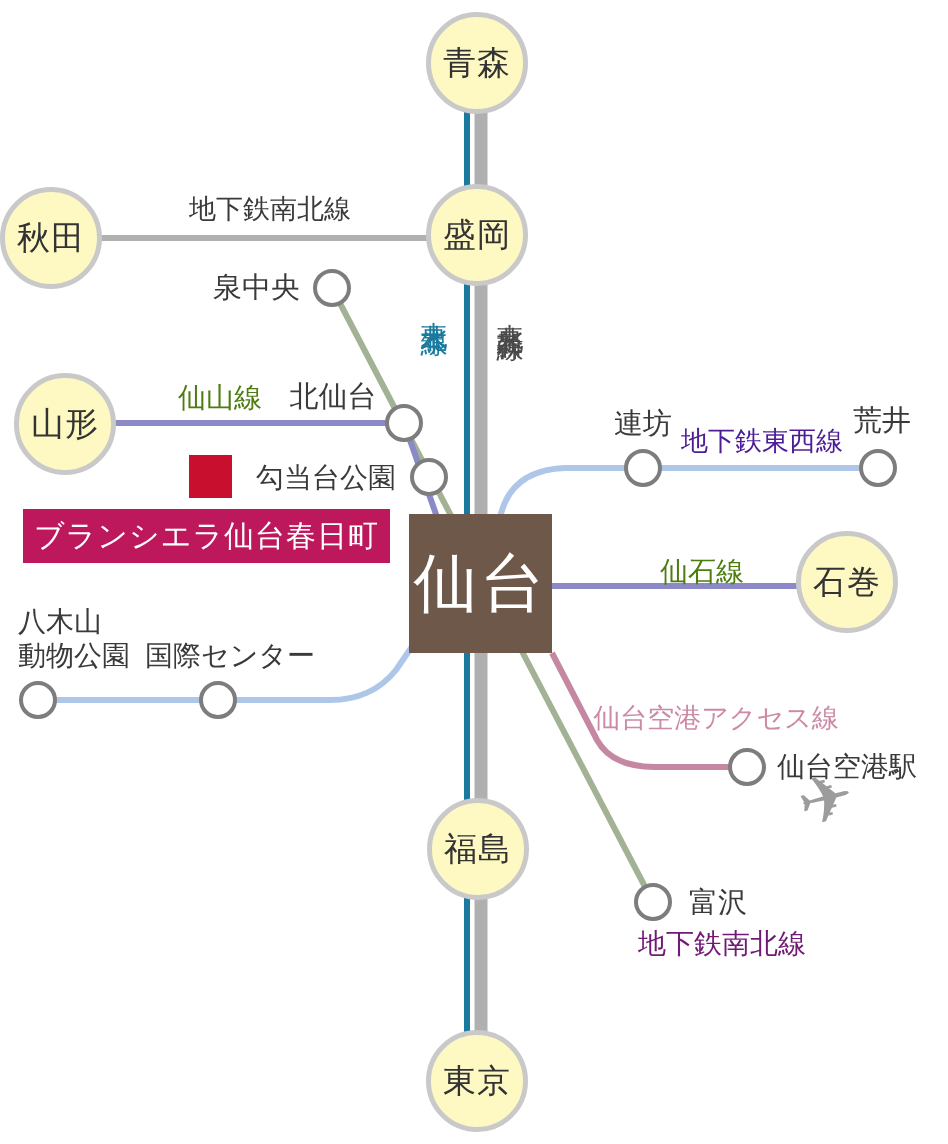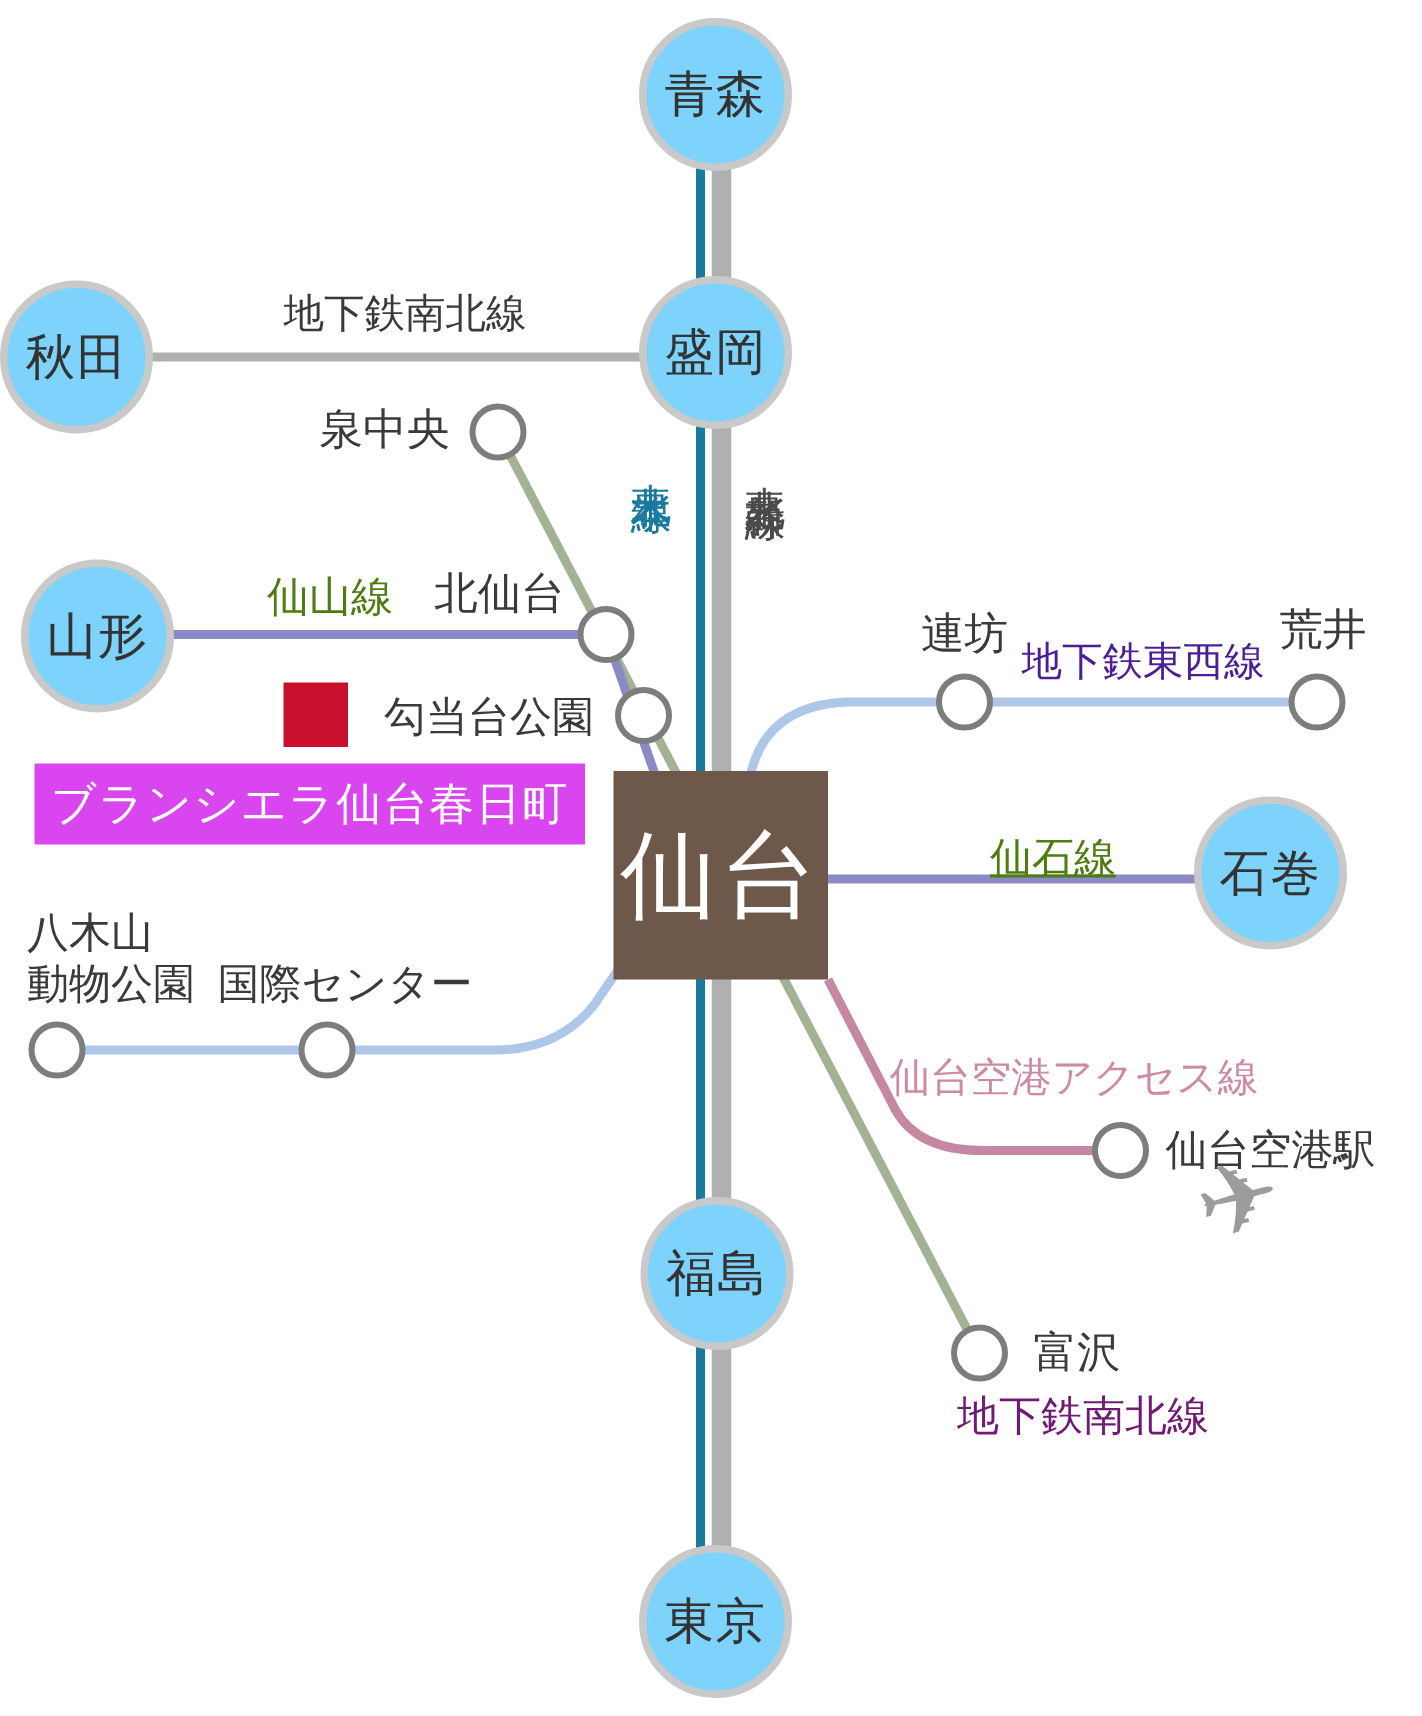--- a/index.html
+++ b/index.html
@@ -5,35 +5,35 @@
   html,body{margin:0;padding:0;background:#ffffff;}
   .canvas{
     position:relative;width:948px;height:1144px;background:#ffffff;overflow:hidden;
     font-family:"Liberation Sans","DejaVu Sans",sans-serif;color:#3a3a3a;
   }
   .canvas svg{position:absolute;left:0;top:0;}
   .lbl{position:absolute;line-height:1;white-space:nowrap;}
   .ctr{transform:translateX(-50%);text-align:center;}
   .city{
     position:absolute;box-sizing:border-box;width:102px;height:102px;
-    border:5px solid #c9c9c9;border-radius:50%;background:#7dd3fc;
+    border:5px solid #c9c9c9;border-radius:50%;background:#fef9c3;
     display:flex;align-items:center;justify-content:center;
     font-size:33px;color:#333333;letter-spacing:1px;text-align:right;
   }
   .stop{
     position:absolute;box-sizing:border-box;width:38px;height:38px;
     border:4px solid #7d7d7d;border-radius:50%;background:#ffffff;
   }
   .hub{
     position:absolute;left:409px;top:514px;width:143px;height:139px;background:#6d584a;
     display:flex;align-items:center;justify-content:center;
     font-size:64px;color:#ffffff;letter-spacing:3px;
   }
   .banner{
-    position:absolute;left:23px;top:509px;width:367px;height:54px;background:#d946ef;
+    position:absolute;left:23px;top:509px;width:367px;height:54px;background:#be185d;
     display:flex;align-items:center;justify-content:center;
     font-size:30px;color:#ffffff;letter-spacing:1px;
   }
   .marker{position:absolute;left:189px;top:455px;width:43px;height:43px;background:#c8102e;}
   .vtext{writing-mode:vertical-rl;text-orientation:upright;letter-spacing:3px;}
   .plane{
     position:absolute;left:798px;top:766px;font-size:66px;color:#9c9c9c;
     transform:rotate(-14deg);line-height:1;
   }
   .s29{font-size:29px;} .s28{font-size:28px;} .s27{font-size:27px;}
@@ -103,21 +103,21 @@
   <div class="stop" style="left:19px;top:681px;"></div>
   <div class="stop" style="left:199px;top:681px;"></div>
   <div class="stop" style="left:728px;top:748px;"></div>
   <div class="stop" style="left:634px;top:883px;"></div>
 
   <div class="lbl ctr s27" style="left:270px;top:196px;">地下鉄南北線</div>
   <div class="lbl vtext s27 c-teal" style="left:420px;top:300px;">東北本線</div>
   <div class="lbl vtext s27 c-dgray" style="left:496px;top:302px;">東北新幹線</div>
   <div class="lbl ctr s28 c-indigo" style="left:220px;top:384px;">仙山線</div>
   <div class="lbl ctr s27 c-ltblue" style="left:762px;top:428px;">地下鉄東西線</div>
-  <div class="lbl ctr s28 c-indigo" style="left:702px;top:558px;text-decoration:underline;">仙石線</div>
+  <div class="lbl ctr s28 c-indigo" style="left:702px;top:558px;">仙石線</div>
   <div class="lbl ctr s27 c-pink" style="left:716px;top:705px;">仙台空港アクセス線</div>
   <div class="lbl ctr s28 c-olive" style="left:722px;top:930px;">地下鉄南北線</div>
 
   <div class="lbl s29" style="right:648px;top:273px;">泉中央</div>
   <div class="lbl ctr s29" style="left:333px;top:382px;">北仙台</div>
   <div class="lbl s28" style="left:256px;top:464px;">勾当台公園</div>
   <div class="lbl ctr s29" style="left:643px;top:409px;">連坊</div>
   <div class="lbl ctr s29" style="left:882px;top:406px;">荒井</div>
   <div class="lbl s28" style="left:18px;top:608px;">八木山</div>
   <div class="lbl s28" style="left:18px;top:642px;">動物公園</div>

